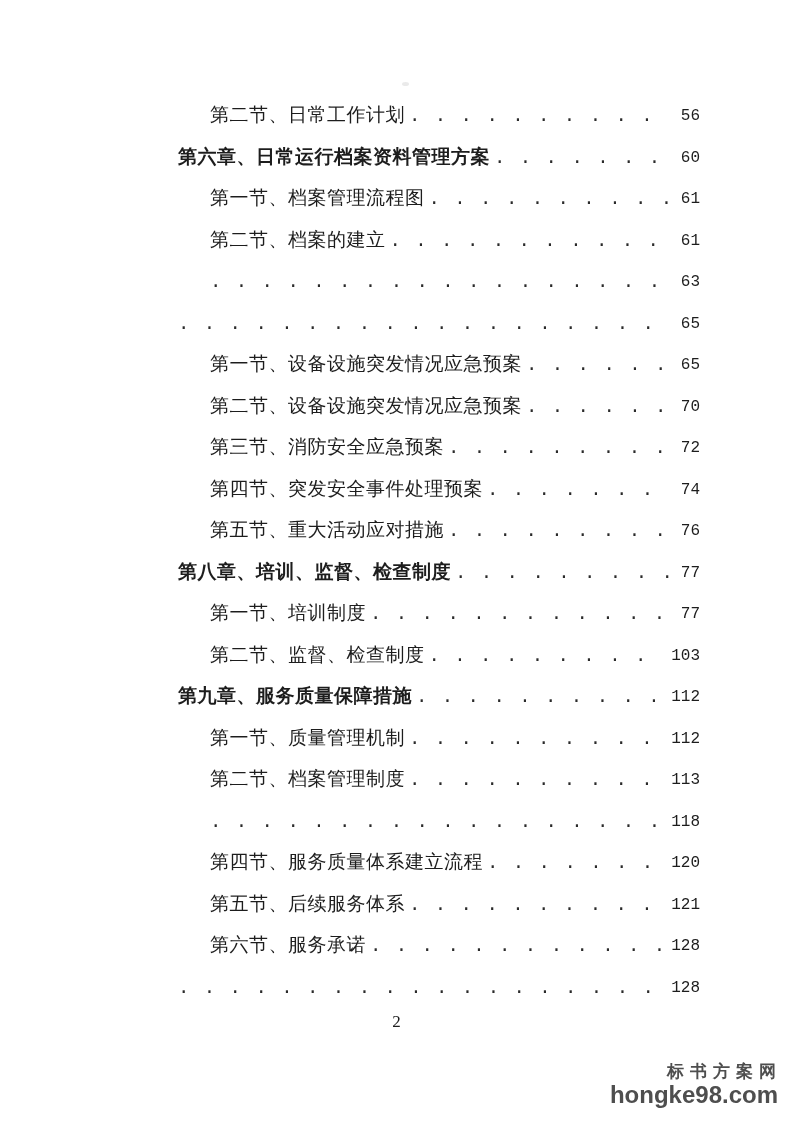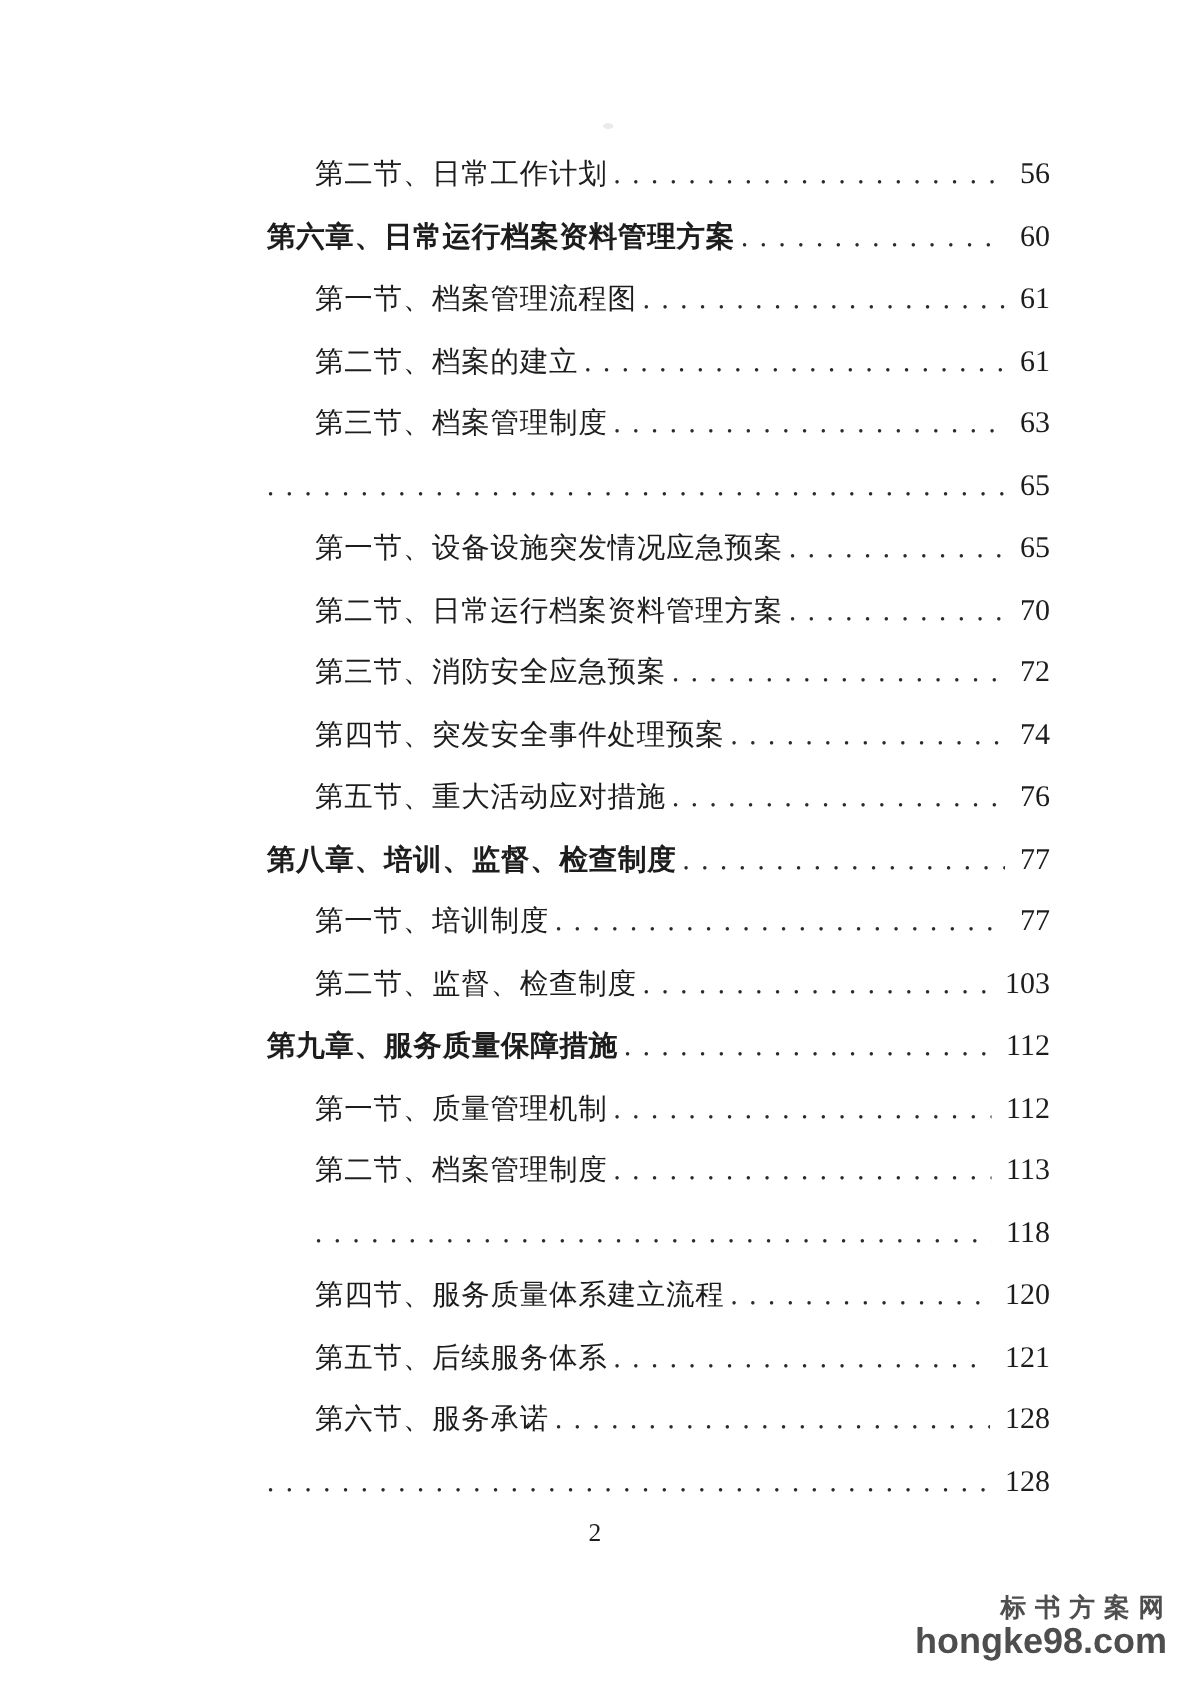--- a/index.html
+++ b/index.html
@@ -32,20 +32,21 @@
     top: 96px;
     width: 522px;
   }
   .toc-row {
     display: flex;
     align-items: flex-end;
     height: 41.5px;
     line-height: 41.5px;
     font-size: 19px;
     white-space: nowrap;
+    font-family: Liberation Mono, monospace;
   }
   .toc-row.chapter .toc-title {
     font-weight: bold;
   }
   .toc-row.section {
     padding-left: 32px;
   }
   .toc-title {
     flex: none;
     padding-right: 4px;
@@ -54,21 +55,21 @@
   .toc-leader {
     flex: 1 1 auto;
     overflow: hidden;
     letter-spacing: 1.5px;
     color: #2a2a2a;
   }
   .toc-page {
     flex: none;
     padding-left: 10px;
     text-align: right;
-    font-size: 20px;
+    font-size: 16px;
   }
   .page-number {
     position: absolute;
     left: 0;
     right: 0;
     top: 1012px;
     text-align: center;
     font-size: 17px;
     color: #1d1d1d;
   }
@@ -122,38 +123,37 @@
       <span class="toc-page">61</span>
     </div>
 
     <div class="toc-row section">
       <span class="toc-title">第二节、档案的建立</span>
       <span class="toc-leader">. . . . . . . . . . . . . . . . . . . . . . . . . . . . . . . . . . . . . . . . . . . . . . . . . . . . . . . . . . . . . . . . . . . . . . . . . . . . . . . . . . . . . . . . . . </span>
       <span class="toc-page">61</span>
     </div>
 
     <div class="toc-row section">
-      <span class="toc-title">第三节、档案管理制度</span>
       <span class="toc-leader">. . . . . . . . . . . . . . . . . . . . . . . . . . . . . . . . . . . . . . . . . . . . . . . . . . . . . . . . . . . . . . . . . . . . . . . . . . . . . . . . . . . . . . . . . . </span>
       <span class="toc-page">63</span>
     </div>
 
     <div class="toc-row chapter">
       <span class="toc-leader">. . . . . . . . . . . . . . . . . . . . . . . . . . . . . . . . . . . . . . . . . . . . . . . . . . . . . . . . . . . . . . . . . . . . . . . . . . . . . . . . . . . . . . . . . . </span>
       <span class="toc-page">65</span>
     </div>
 
     <div class="toc-row section">
       <span class="toc-title">第一节、设备设施突发情况应急预案</span>
       <span class="toc-leader">. . . . . . . . . . . . . . . . . . . . . . . . . . . . . . . . . . . . . . . . . . . . . . . . . . . . . . . . . . . . . . . . . . . . . . . . . . . . . . . . . . . . . . . . . . </span>
       <span class="toc-page">65</span>
     </div>
 
     <div class="toc-row section">
-      <span class="toc-title">第二节、日常运行档案资料管理方案</span>
+      <span class="toc-title">第二节、设备设施突发情况应急预案</span>
       <span class="toc-leader">. . . . . . . . . . . . . . . . . . . . . . . . . . . . . . . . . . . . . . . . . . . . . . . . . . . . . . . . . . . . . . . . . . . . . . . . . . . . . . . . . . . . . . . . . . </span>
       <span class="toc-page">70</span>
     </div>
 
     <div class="toc-row section">
       <span class="toc-title">第三节、消防安全应急预案</span>
       <span class="toc-leader">. . . . . . . . . . . . . . . . . . . . . . . . . . . . . . . . . . . . . . . . . . . . . . . . . . . . . . . . . . . . . . . . . . . . . . . . . . . . . . . . . . . . . . . . . . </span>
       <span class="toc-page">72</span>
     </div>
 

